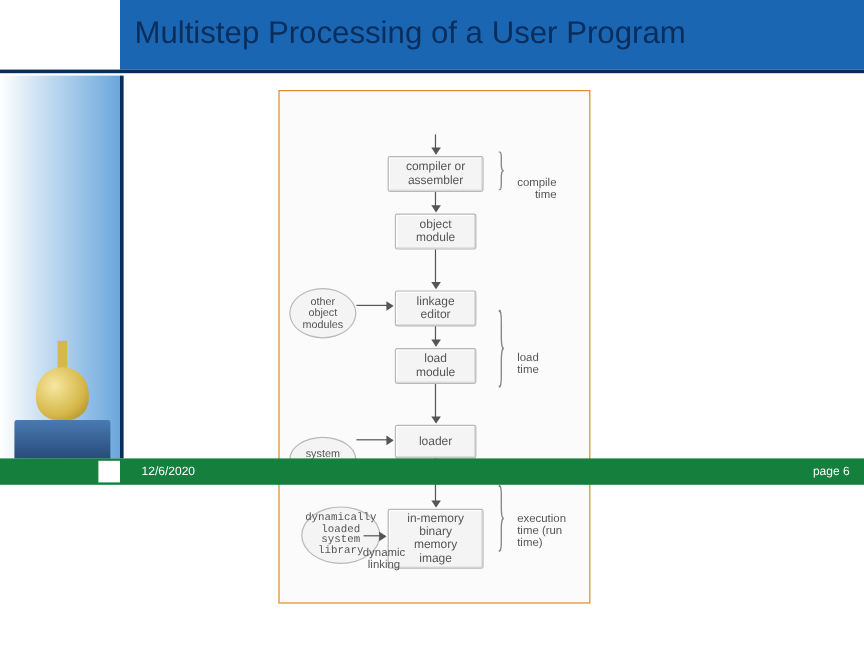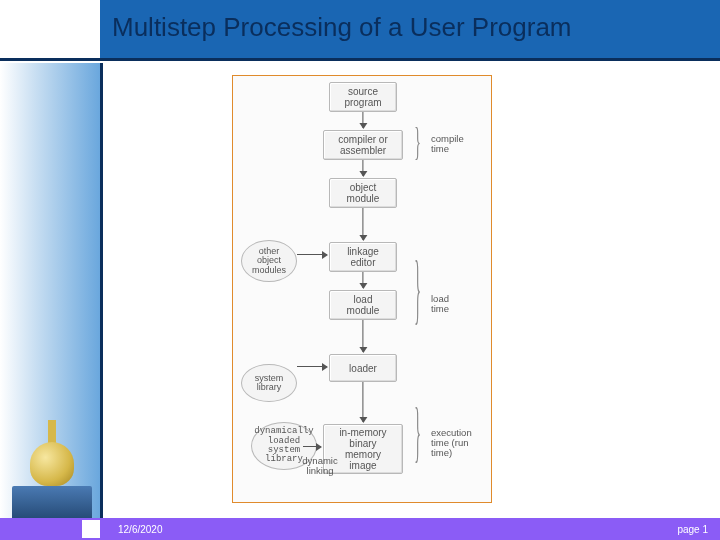--- a/index.html
+++ b/index.html
@@ -7,21 +7,21 @@
     padding: 0;
     width: 720px;
     height: 540px;
     font-family: Arial, Helvetica, sans-serif;
     background: #ffffff;
     overflow: hidden;
   }
   .slide {
     position: relative;
     width: 720px;
-    height: 540px;
+    height: 404px;
     background: #ffffff;
   }
   
   .header {
     position: absolute;
     left: 100px;
     top: 0;
     right: 0;
     height: 58px;
     background: #1a66b3;
@@ -96,21 +96,21 @@
     height: 24px;
     background: #d6b84a;
   }
   
   .footer {
     position: absolute;
     left: 0;
     right: 0;
     bottom: 0;
     height: 22px;
-    background: #8b5cf6;
+    background: #15803d;
     color: #ffffff;
     font-size: 10px;
     display: flex;
     align-items: center;
     padding-left: 24px;
   }
   .footer-white-block {
     position: absolute;
     left: 82px;
     bottom: 2px;
@@ -230,21 +230,20 @@
   <div class="left-col"></div>
 
   <div class="logo">
     <div class="dome-top"></div>
     <div class="dome"></div>
     <div class="dome-band"></div>
   </div>
 
   <div class="diagram">
 
-    <div class="node" style="left:96px; top:6px; width:68px; height:30px;">source<br>program</div>
     <div class="arrow" style="left:130px; top:36px; height:16px;"></div>
 
     <div class="node" style="left:90px; top:54px; width:80px; height:30px;">compiler or<br>assembler</div>
     <div class="arrow" style="left:130px; top:84px; height:16px;"></div>
 
     <div class="node" style="left:96px; top:102px; width:68px; height:30px;">object<br>module</div>
     <div class="arrow" style="left:130px; top:132px; height:32px;"></div>
 
     <div class="node" style="left:96px; top:166px; width:68px; height:30px;">linkage<br>editor</div>
     <div class="arrow" style="left:130px; top:196px; height:16px;"></div>
@@ -261,28 +260,28 @@
     <div class="harrow" style="left:64px; top:178px; width:30px;"></div>
 
     <div class="oval" style="left:8px; top:260px; width:56px; height:38px;">system<br>library</div>
     <div class="harrow" style="left:64px; top:290px; width:30px;"></div>
 
     <div class="oval" style="left:18px; top:318px; width:66px; height:48px;font-family:Liberation Mono, monospace;">dynamically<br>loaded<br>system<br>library</div>
     <div class="harrow" style="left:70px; top:370px; width:18px;"></div>
     <div class="dyn-label" style="left:62px; top:380px; width:50px;">dynamic<br>linking</div>
 
     <div class="brace" style="left:178px; top:50px; transform:scaleX(0.5) scaleY(1.4);">}</div>
-    <div class="stage-label" style="left:198px; top:58px;">compile<br>time</div>
+    <div class="stage-label" style="left:198px; top:72px;text-align:right;">compile<br>time</div>
 
     <div class="brace" style="left:178px; top:198px; transform:scaleX(0.5) scaleY(2.8);">}</div>
     <div class="stage-label" style="left:198px; top:218px;">load<br>time</div>
 
     <div class="brace" style="left:178px; top:340px; transform:scaleX(0.5) scaleY(2.4);">}</div>
     <div class="stage-label" style="left:198px; top:352px;">execution<br>time (run<br>time)</div>
   </div>
 
   <div class="footer">
     <div class="footer-white-block"></div>
     <span class="date">12/6/2020</span>
-    <span class="page">page 1</span>
+    <span class="page">page 6</span>
   </div>
 
 </div>
 
 </body></html>

